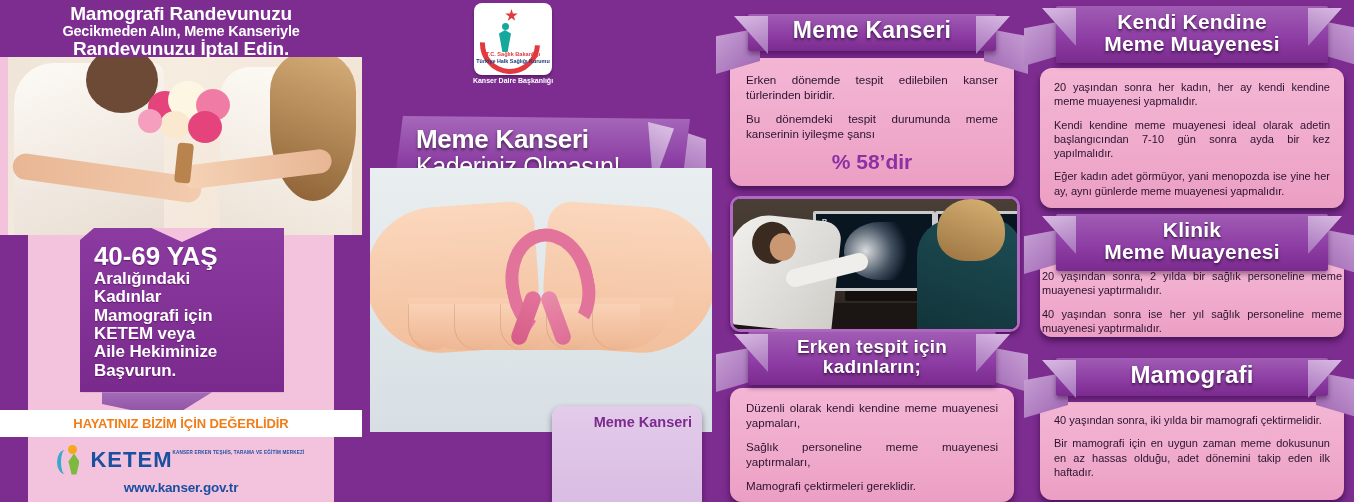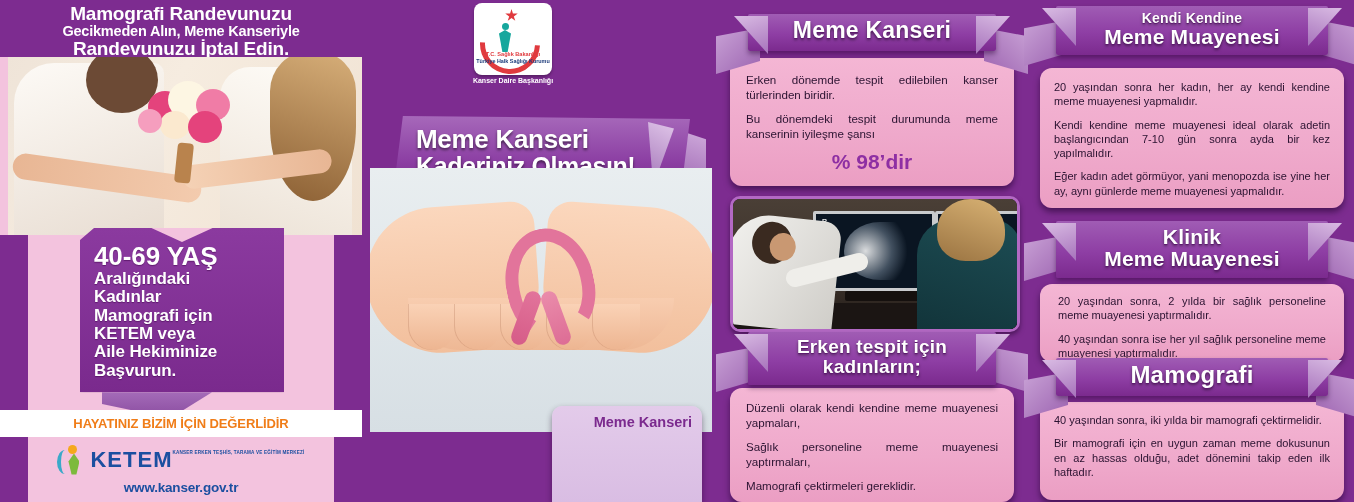--- a/index.html
+++ b/index.html
@@ -103,21 +103,21 @@
     clip-path:polygon(50% 0,100% 16%,72% 100%,28% 100%,0 16%);}
   #moh-txt1{position:absolute;left:8px;top:48px;width:78px;text-align:center;font-size:5.6px;font-weight:bold;color:#e03a3e;}
   #moh-txt2{position:absolute;left:8px;top:55px;width:78px;text-align:center;font-size:5.4px;font-weight:bold;color:#1b3a7a;line-height:6.4px;}
   #moh-caption{position:absolute;left:0;top:74px;width:94px;text-align:center;font-size:7px;color:#fff;font-weight:600;}
   #center-title-banner{position:absolute;left:24px;top:116px;width:296px;}
   #ctb-body{position:relative;background:linear-gradient(180deg,#a668ba 0%,#8c3fa3 60%,#7a2a8d 100%);
     padding:10px 16px 12px 22px;clip-path:polygon(3% 0,100% 4%,97% 100%,0 94%);
     box-shadow:0 4px 7px rgba(35,0,45,.5);}
   #ctb-body .t1{color:#fff;font-size:26px;font-weight:bold;line-height:27px;letter-spacing:-.3px;
     text-shadow:0 2px 3px rgba(0,0,0,.55);}
-  #ctb-body .t2{color:#fff;font-size:25px;font-weight:bold;line-height:26px;letter-spacing:-.4px;
+  #ctb-body .t2{color:#fff;font-size:25px;font-weight:normal;line-height:26px;letter-spacing:-.4px;
     text-shadow:0 2px 3px rgba(0,0,0,.55);}
   #ctb-wingr{position:absolute;right:-16px;top:10px;width:40px;height:60px;
     background:linear-gradient(200deg,#d3b0df,#9b63b0);clip-path:polygon(0 0,100% 22%,100% 100%,0 76%);}
   #ctb-foldr{position:absolute;right:16px;top:6px;width:26px;height:64px;
     background:linear-gradient(210deg,#e0c6e9,#a273b7);clip-path:polygon(0 0,100% 10%,20% 100%);}
   #hands-photo{position:absolute;left:0;top:168px;width:342px;height:264px;overflow:hidden;
     background:linear-gradient(180deg,#e9eef0 0%,#dfe6ea 55%,#d7dfe4 100%);}
   #hands-photo .palm{position:absolute;top:38px;width:172px;height:146px;
     background:linear-gradient(180deg,#fbd7bd,#f2bf9c);}
   #hands-photo .palm.l{left:-4px;border-radius:90px 30px 80px 96px;transform:rotate(-4deg);}
@@ -173,22 +173,22 @@
   #mammo-photo .pathair{position:absolute;right:12px;top:0;width:68px;height:62px;border-radius:50% 50% 42% 42%;
     background:linear-gradient(200deg,#d8b274,#9a7341);}
   #mammo-photo .kbd{position:absolute;left:112px;bottom:28px;width:112px;height:10px;background:#15100e;border-radius:2px;}
   #mammo-photo .desk{position:absolute;left:0;bottom:0;width:100%;height:26px;background:#1b1513;}
 
   #et-banner{position:absolute;left:0;top:332px;width:300px;}
   #et-card{position:absolute;left:8px;top:388px;width:284px;height:114px;padding:12px 16px;font-size:11.6px;}
 
   #kk-banner{position:absolute;left:0;top:6px;width:324px;}
   #kk-card{position:absolute;left:10px;top:68px;width:304px;height:140px;padding:12px 14px;font-size:11px;}
-  #kl-banner{position:absolute;left:0;top:221px;width:324px;}
-  #kl-card{position:absolute;left:10px;top:284px;width:304px;height:78px;padding:10px 18px;font-size:11px;}
+  #kl-banner{position:absolute;left:0;top:214px;width:324px;}
+  #kl-card{position:absolute;left:10px;top:259px;width:304px;height:78px;padding:10px 2px;font-size:11px;}
   #mg-banner{position:absolute;left:0;top:358px;width:324px;}
   #mg-card{position:absolute;left:10px;top:402px;width:304px;height:98px;padding:11px 14px;font-size:11px;}
 </style>
 </head>
 <body>
 
 <div class="stage">
 
   <div id="left-panel">
 
@@ -310,21 +310,21 @@
       <div class="bnr-body">
         <div class="bnr-title" style="font-size:23px;">Meme Kanseri</div>
       </div>
       <div class="fold l"></div>
       <div class="fold r"></div>
     </div>
 
     <div id="bc-card" class="card">
       <p>Erken dönemde tespit edilebilen kanser türlerinden biridir.</p>
       <p>Bu dönemdeki tespit durumunda meme kanserinin iyileşme şansı</p>
-      <div class="pct">% 98’dir</div>
+      <div class="pct">% 58’dir</div>
     </div>
 
     <div id="mammo-photo">
       <div class="wall"></div>
       <div class="desk"></div>
       <div class="mon m1">
         <div class="breast"></div>
         <div class="lbl">R</div>
       </div>
       <div class="mon m2">
@@ -358,21 +358,21 @@
       <p>Mamografi çektirmeleri gereklidir.</p>
     </div>
   </div>
 
   <div id="col-b">
 
     <div id="kk-banner" class="banner">
       <div class="wing l"></div>
       <div class="wing r"></div>
       <div class="bnr-body">
-        <div class="bnr-title" style="font-size:14px;">Kendi Kendine</div>
+        <div class="bnr-title" style="font-size:21px;">Kendi Kendine</div>
         <div class="bnr-title" style="font-size:21px;">Meme Muayenesi</div>
       </div>
       <div class="fold l"></div>
       <div class="fold r"></div>
     </div>
 
     <div id="kk-card" class="card">
       <p>20 yaşından sonra her kadın, her ay kendi kendine  meme muayenesi yapmalıdır.</p>
       <p>Kendi kendine meme muayenesi ideal olarak adetin başlangıcından 7-10 gün sonra ayda bir kez yapılmalıdır.</p>
       <p>Eğer kadın adet görmüyor, yani menopozda ise yine her ay, aynı günlerde meme muayenesi yapmalıdır.</p>

